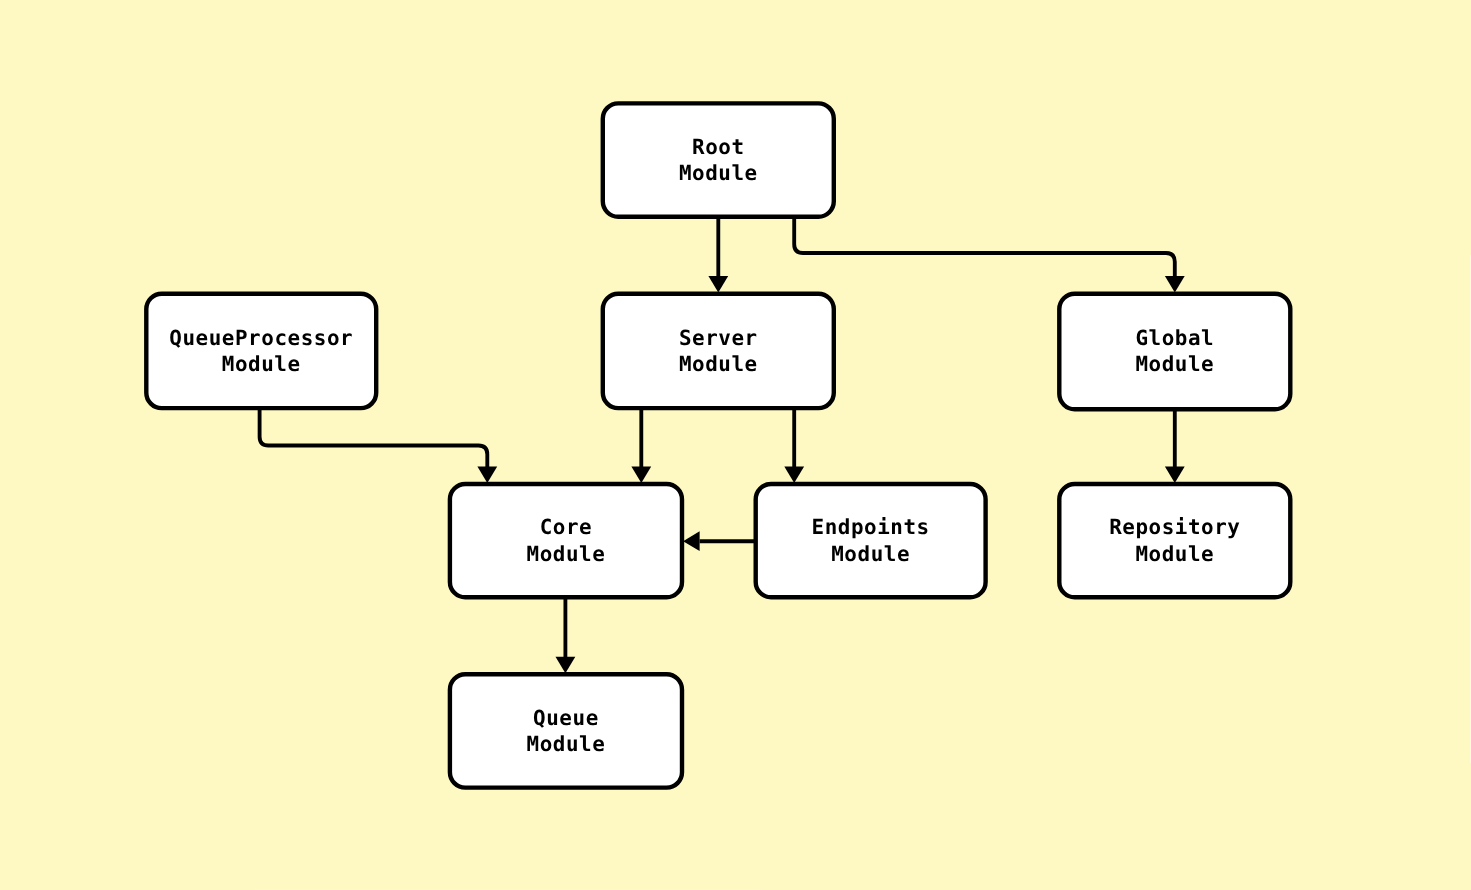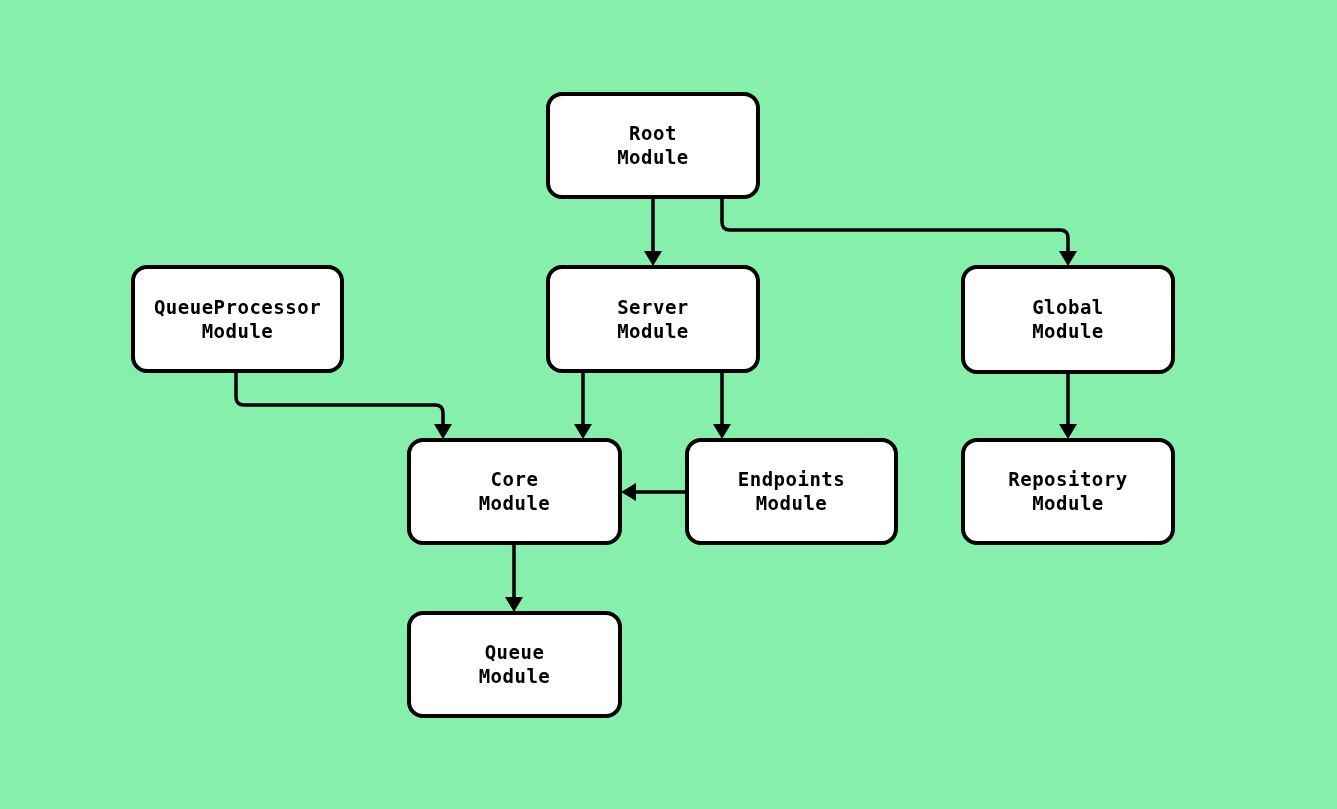--- a/index.html
+++ b/index.html
@@ -11,21 +11,21 @@
   body {
     width: 1337px;
     height: 809px;
     overflow: hidden;
     font-family: "DejaVu Sans Mono", "Liberation Mono", monospace;
   }
   #diagram-root {
     position: relative;
     width: 1337px;
     height: 809px;
-    background: #86efac;
+    background: #fef9c3;
   }
   svg#diagram-canvas {
     display: block;
     width: 1337px;
     height: 809px;
   }
   .node-box {
     fill: #ffffff;
     stroke: #000000;
     stroke-width: 4;

